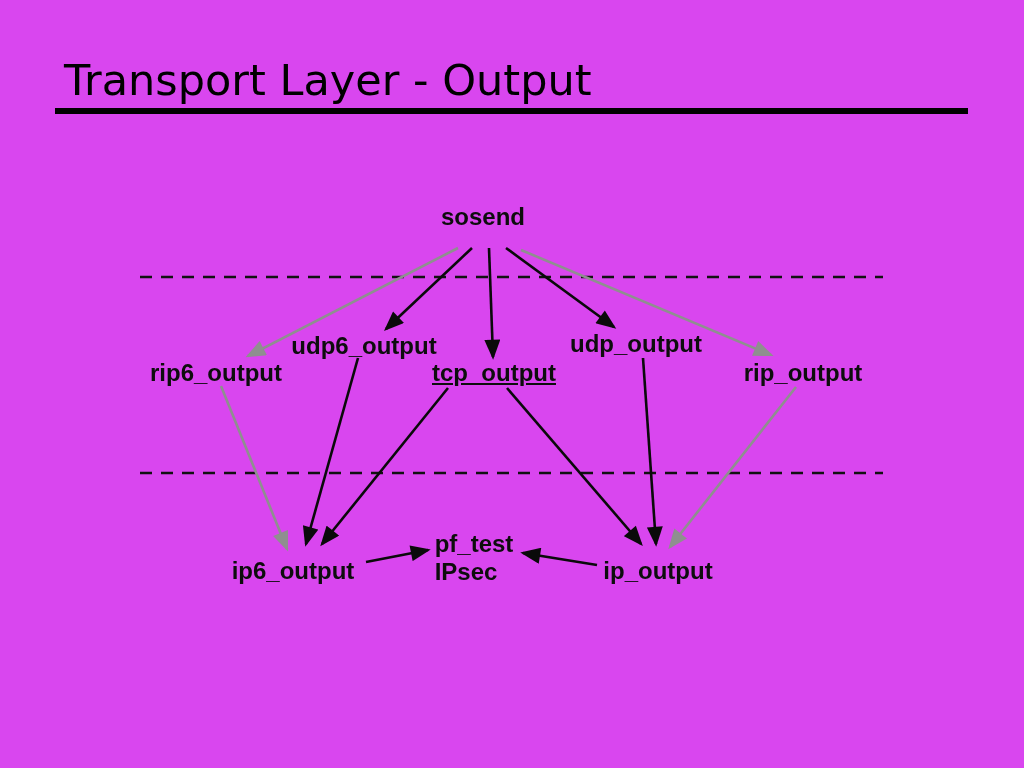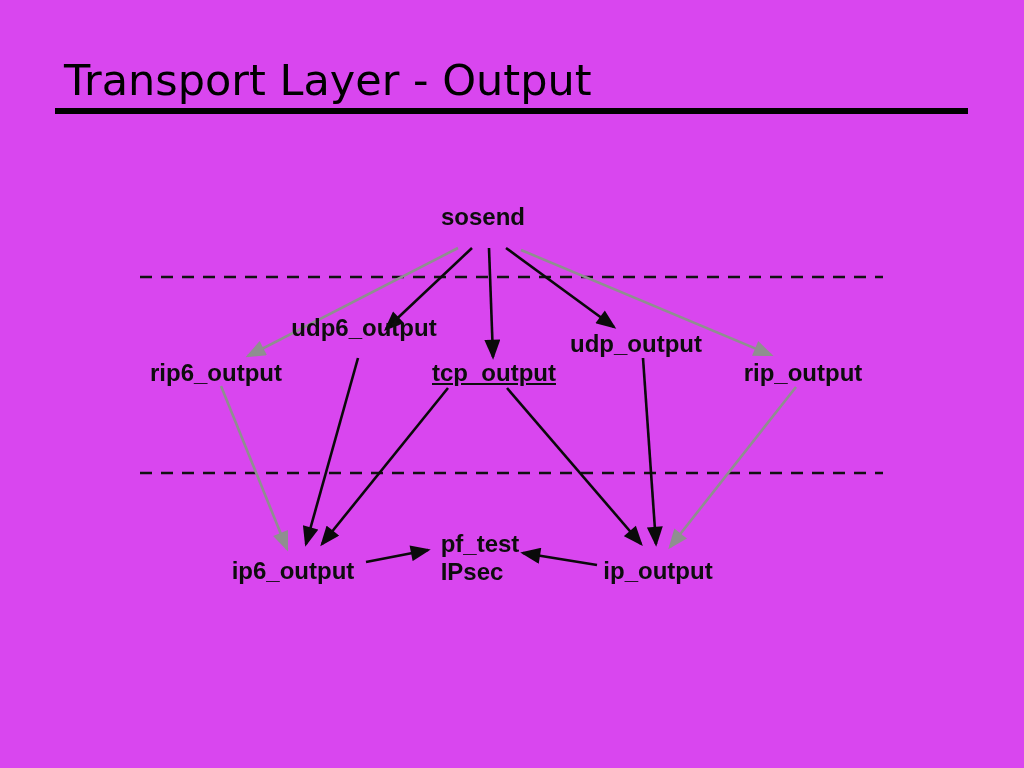--- a/index.html
+++ b/index.html
@@ -93,36 +93,36 @@
       </g>
   </svg>
 
   <div id="nodes-layer">
       <div class="node" style="left: 483px; top: 217px;">
         <div>sosend</div>
       </div>
       <div class="node" style="left: 216px; top: 373px;">
         <div>rip6_output</div>
       </div>
-      <div class="node" style="left: 364px; top: 328px; text-align: right;">
+      <div class="node" style="left: 364px; top: 346px; text-align: right;">
         <div>udp6_output</div>
       </div>
       <div class="node" style="left: 494px; top: 373px; text-decoration: underline;">
         <div>tcp_output</div>
       </div>
       <div class="node" style="left: 636px; top: 344px;">
         <div>udp_output</div>
       </div>
       <div class="node" style="left: 803px; top: 373px;">
         <div>rip_output</div>
       </div>
       <div class="node" style="left: 293px; top: 571px;">
         <div>ip6_output</div>
       </div>
-      <div class="node align-left" style="left: 474px; top: 558px; margin-left: 6px;">
+      <div class="node align-left" style="left: 474px; top: 558px;">
         <div>pf_test</div>
         <div>IPsec</div>
       </div>
       <div class="node" style="left: 658px; top: 571px;">
         <div>ip_output</div>
       </div>
     </div>
 
 </div>
 

